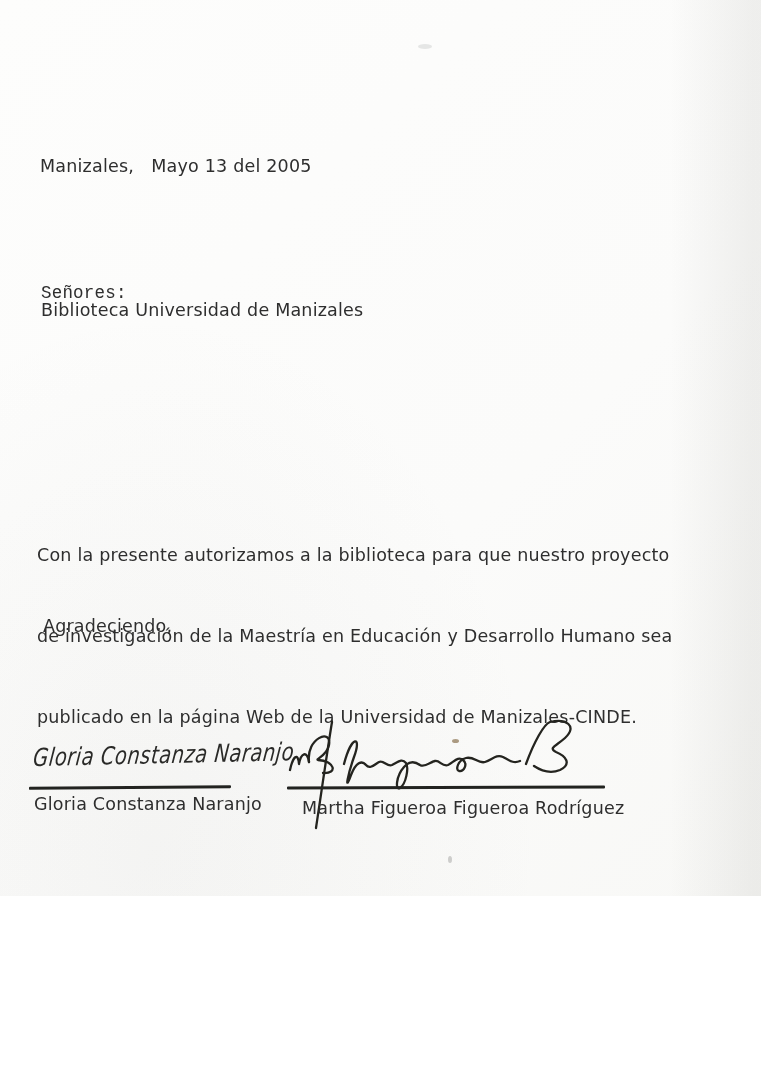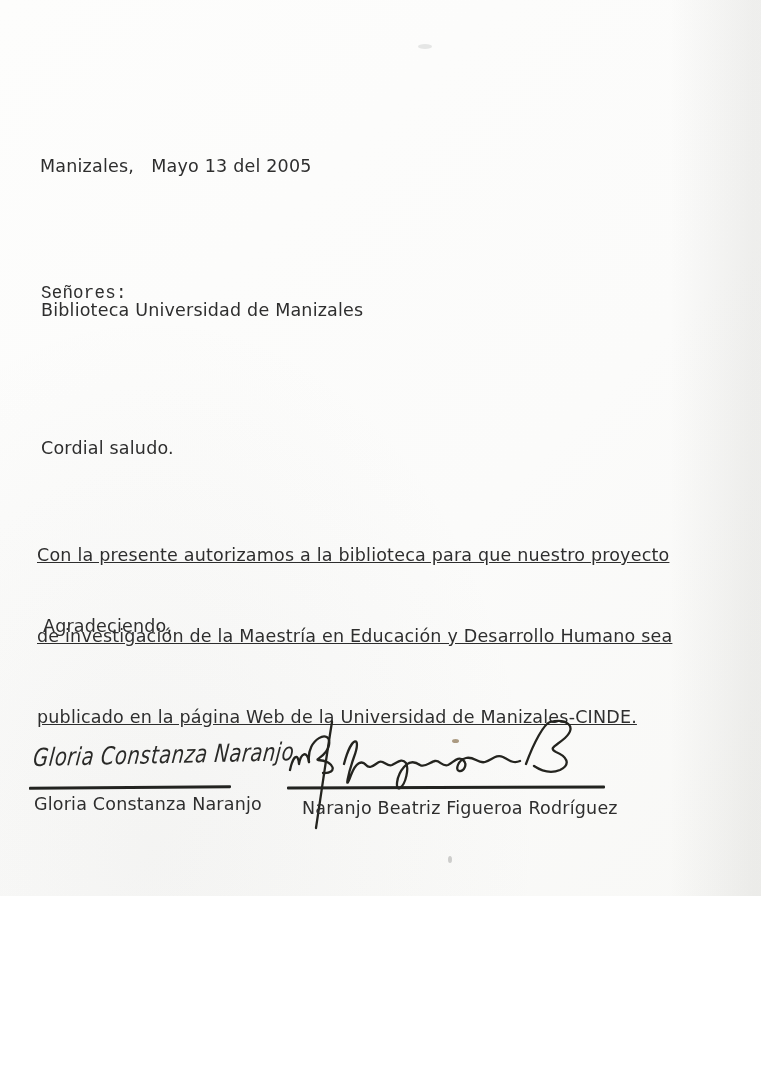--- a/index.html
+++ b/index.html
@@ -7,21 +7,21 @@
   .page {
     position:relative; width:761px; height:896px; overflow:hidden;
     background:
       radial-gradient(ellipse at 20% 95%, rgba(150,150,145,0.07), rgba(0,0,0,0) 45%),
       linear-gradient(to right, rgba(0,0,0,0) 88%, rgba(125,125,118,0.10) 99%),
       linear-gradient(135deg, #fdfdfc 0%, #fbfbfa 60%, #f8f8f6 100%);
     font-family:"DejaVu Sans","Liberation Sans",sans-serif;
     color:#2e2e2e;
   }
   .txt { position:absolute; font-size:17.5px; line-height:1.45; white-space:pre; letter-spacing:0.2px; }
-  .body-lines div { white-space:pre;text-decoration:underline; }
+  .body-lines div { white-space:pre; }
   .sig-line { position:absolute; height:2.5px; background:#222320; border-radius:1px; }
   .hand {
     position:absolute; font-size:21px; font-style:italic; color:#2a2a28;
     white-space:pre; letter-spacing:0.5px;
     transform: skewX(-7deg) rotate(-1.3deg) scale(0.93,1.18);
     transform-origin:left bottom;
   }
   .sig-svg { position:absolute; pointer-events:none; }
   .speck { position:absolute; border-radius:50%; }
   .scan-edge { position:absolute; left:0; top:1085px; width:761px; height:3px; background:#262624; }
@@ -31,21 +31,20 @@
 </head>
 <body>
 
 <div class="page">
 
   <div class="txt" style="left:40px; top:154px;">Manizales,   Mayo 13 del 2005</div>
 
   <div class="txt" style="left:41px; top:281px;font-family:Liberation Mono, monospace;">Señores:</div>
   <div class="txt" style="left:41px; top:298px;">Biblioteca Universidad de Manizales</div>
 
-  <div class="txt" style="left:41px; top:436px;">Cordial saludo.</div>
 
   <div class="txt body-lines" style="left:37px; top:488px; line-height:27px;">
     <div>Con la presente autorizamos a la biblioteca para que nuestro proyecto</div>
     <div>de investigación de la Maestría en Educación y Desarrollo Humano sea</div>
     <div>publicado en la página Web de la Universidad de Manizales-CINDE.</div>
   </div>
 
   <div class="txt" style="left:43px; top:614px;">Agradeciendo,</div>
 
   <div>
@@ -69,21 +68,21 @@
                  C 116,50 120,46 124,51 C 127,56 124,72 118,76 C 113,79 114,64 122,55
                  C 128,48 134,50 138,53 C 143,56 148,50 153,49 C 158,48 160,55 166,53
                  C 172,50 176,44 181,48 C 186,52 182,60 177,59 C 173,58 176,48 184,46
                  C 192,44 196,52 203,50 C 210,48 214,42 221,45 C 227,48 231,52 238,49"></path>
 
         <path d="M 244,52 C 252,30 262,12 268,10 C 284,6 296,14 283,26 C 274,34 266,36 274,40
                  C 284,44 290,52 278,58 C 268,62 258,58 252,54"></path>
       </g>
     </svg>
     <div class="sig-line" style="left:287px; top:786px; width:318px; transform:rotate(-0.2deg);"></div>
-    <div class="txt" style="left:302px; top:796px;">Naranjo Beatriz Figueroa Rodríguez</div>
+    <div class="txt" style="left:302px; top:796px;">Martha Figueroa Figueroa Rodríguez</div>
   </div>
 
   <div class="speck" style="left:452px; top:739px; width:7px; height:4px; background:#8a7250; opacity:0.7;"></div>
   <div class="speck" style="left:418px; top:44px; width:14px; height:5px; background:#b9bcbc; opacity:0.35;"></div>
   <div class="speck" style="left:448px; top:856px; width:4px; height:7px; background:#9a9a96; opacity:0.45;"></div>
   <div class="scan-edge"></div>
   <div class="scan-blob"></div>
 
 </div>
 

